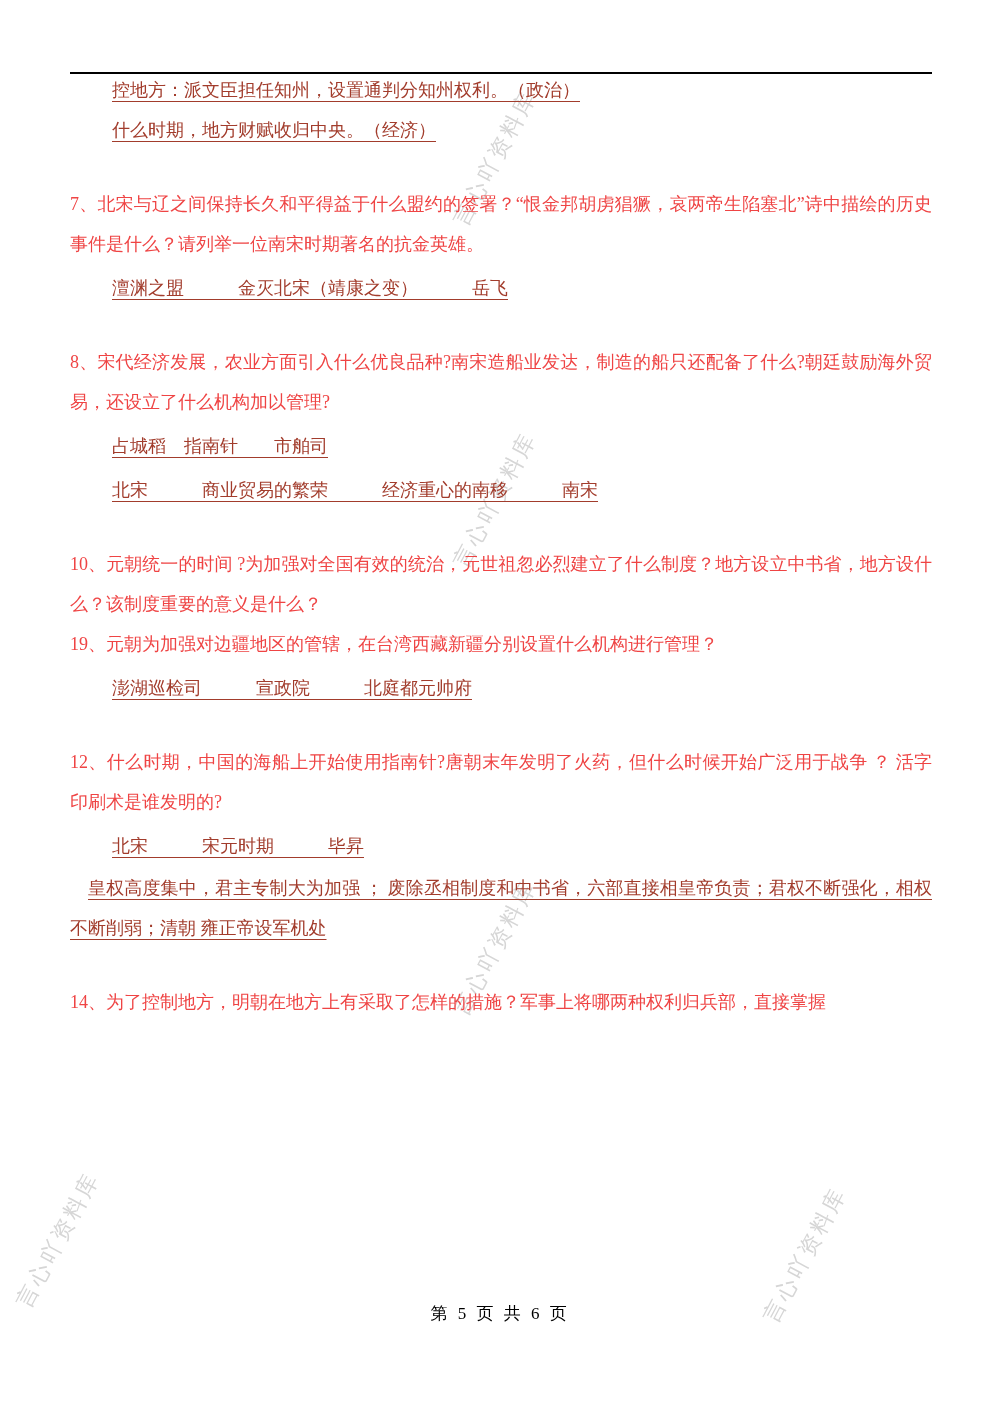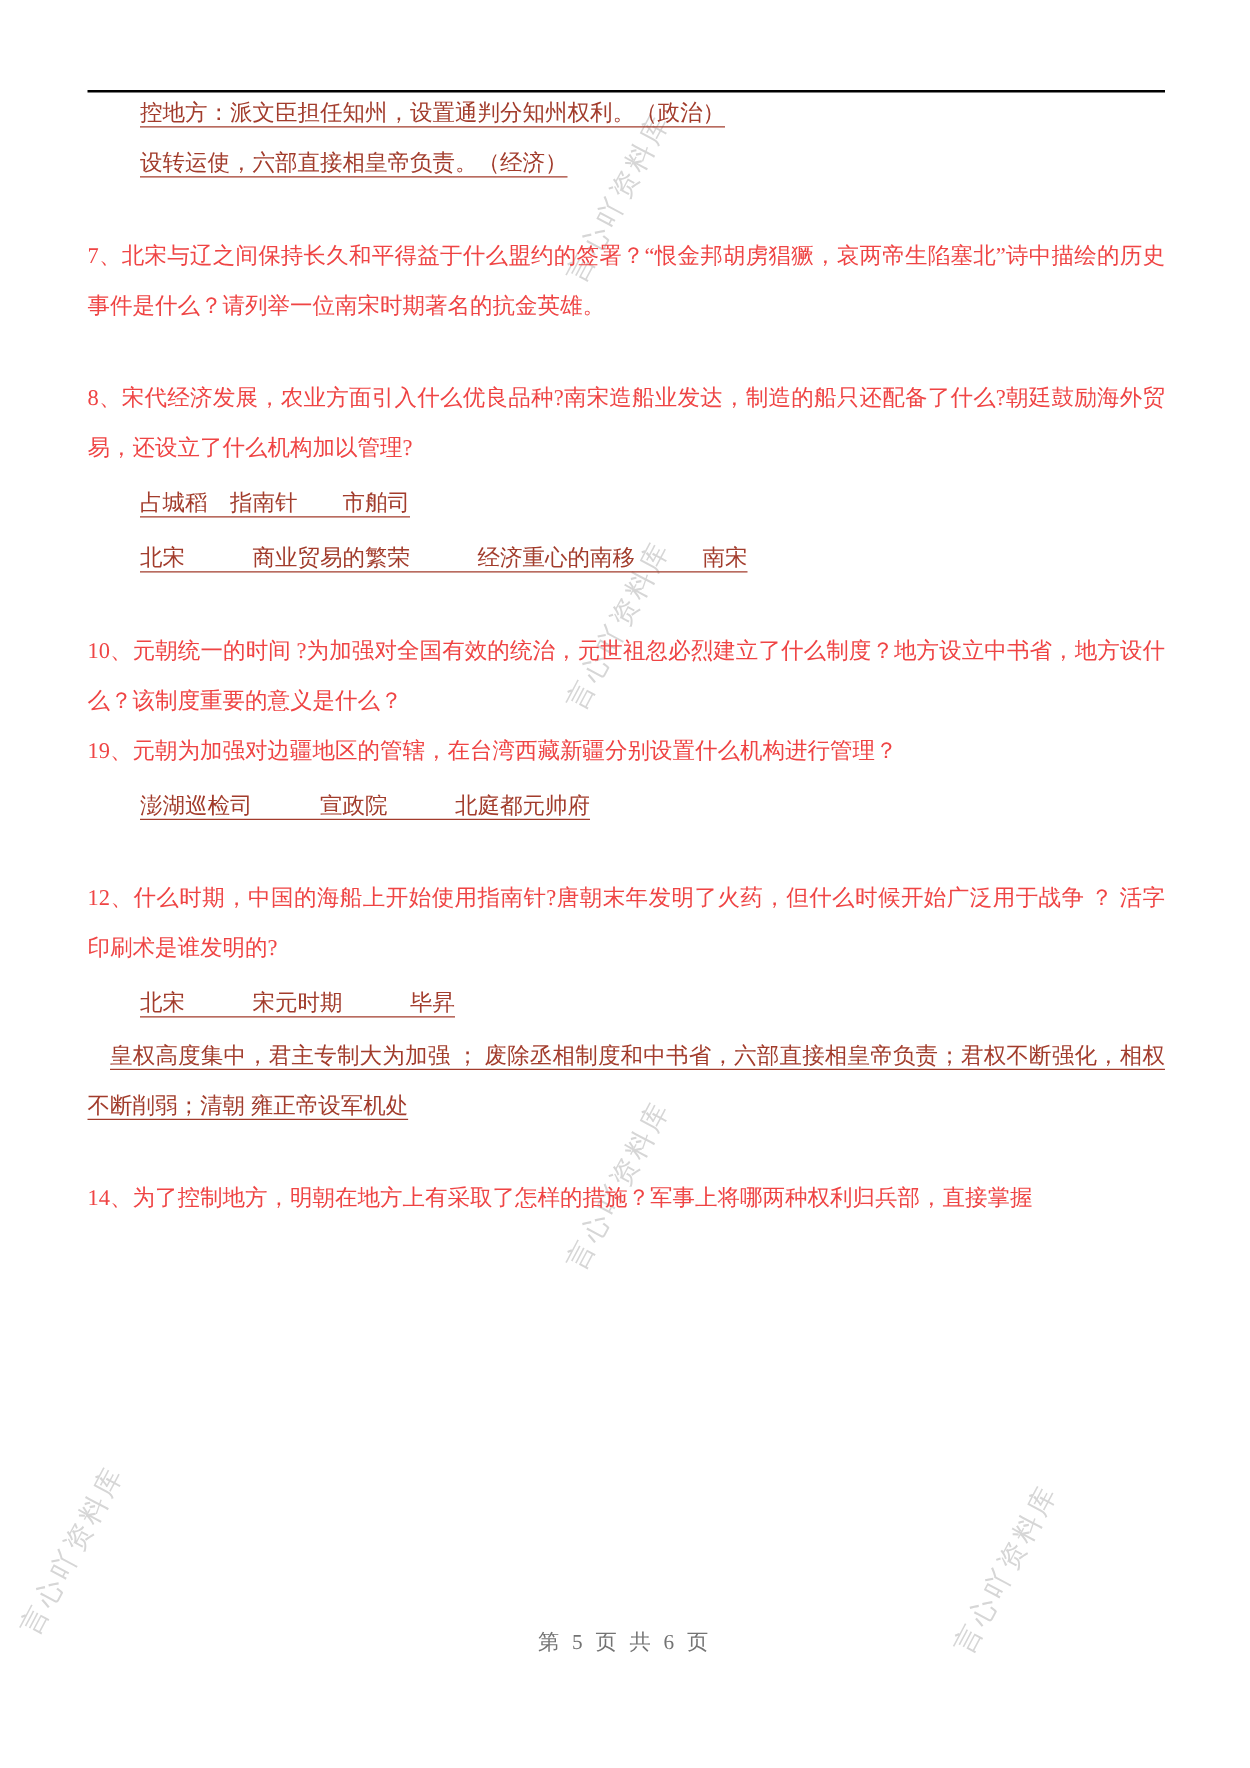--- a/index.html
+++ b/index.html
@@ -51,21 +51,21 @@
     text-decoration:underline;
   }
   .footer {
     position:absolute;
     left:0;
     right:0;
     top:1302px;
     text-align:center;
     font-size:17px;
     letter-spacing:3px;
-    color:#737373;
+    color:#000000;
   }
   .watermark {
     position:absolute;
     color:#d6d6d6;
     font-size:22px;
     letter-spacing:3px;
     white-space:nowrap;
     transform:translate(-50%,-50%) rotate(-62deg);
     pointer-events:none;
     user-select:none;
@@ -85,23 +85,24 @@
   <div class="watermark wm2">言心吖资料库</div>
   <div class="watermark wm3">言心吖资料库</div>
   <div class="watermark wm4">言心吖资料库</div>
   <div class="watermark wm5">言心吖资料库</div>
 
   <div class="top-rule"></div>
 
   <div class="content">
 
     <p class="answer carryover">控地方：派文臣担任知州，设置通判分知州权利。（政治）</p>
-    <p class="answer carryover">设转运使，六部直接相皇帝负责。（经济）</p>
+    <p class="answer carryover">什么时期，地方财赋收归中央。（经济）</p>
 
     <p class="question">7、北宋与辽之间保持长久和平得益于什么盟约的签署？“恨金邦胡虏猖獗，哀两帝生陷塞北”诗中描绘的历史事件是什么？请列举一位南宋时期著名的抗金英雄。</p>
+    <p class="answer">澶渊之盟　　　金灭北宋（靖康之变）　　　岳飞</p>
 
     <p class="question">8、宋代经济发展，农业方面引入什么优良品种?南宋造船业发达，制造的船只还配备了什么?朝廷鼓励海外贸易，还设立了什么机构加以管理?</p>
     <p class="answer">占城稻　指南针　　市舶司</p>
 
     <p class="answer">北宋　　　商业贸易的繁荣　　　经济重心的南移　　　南宋</p>
 
     <p class="question">10、元朝统一的时间 ?为加强对全国有效的统治，元世祖忽必烈建立了什么制度？地方设立中书省，地方设什么？该制度重要的意义是什么？</p>
 
     <p class="question no-gap">19、元朝为加强对边疆地区的管辖，在台湾西藏新疆分别设置什么机构进行管理？</p>
     <p class="answer">澎湖巡检司　　　宣政院　　　北庭都元帅府</p>

